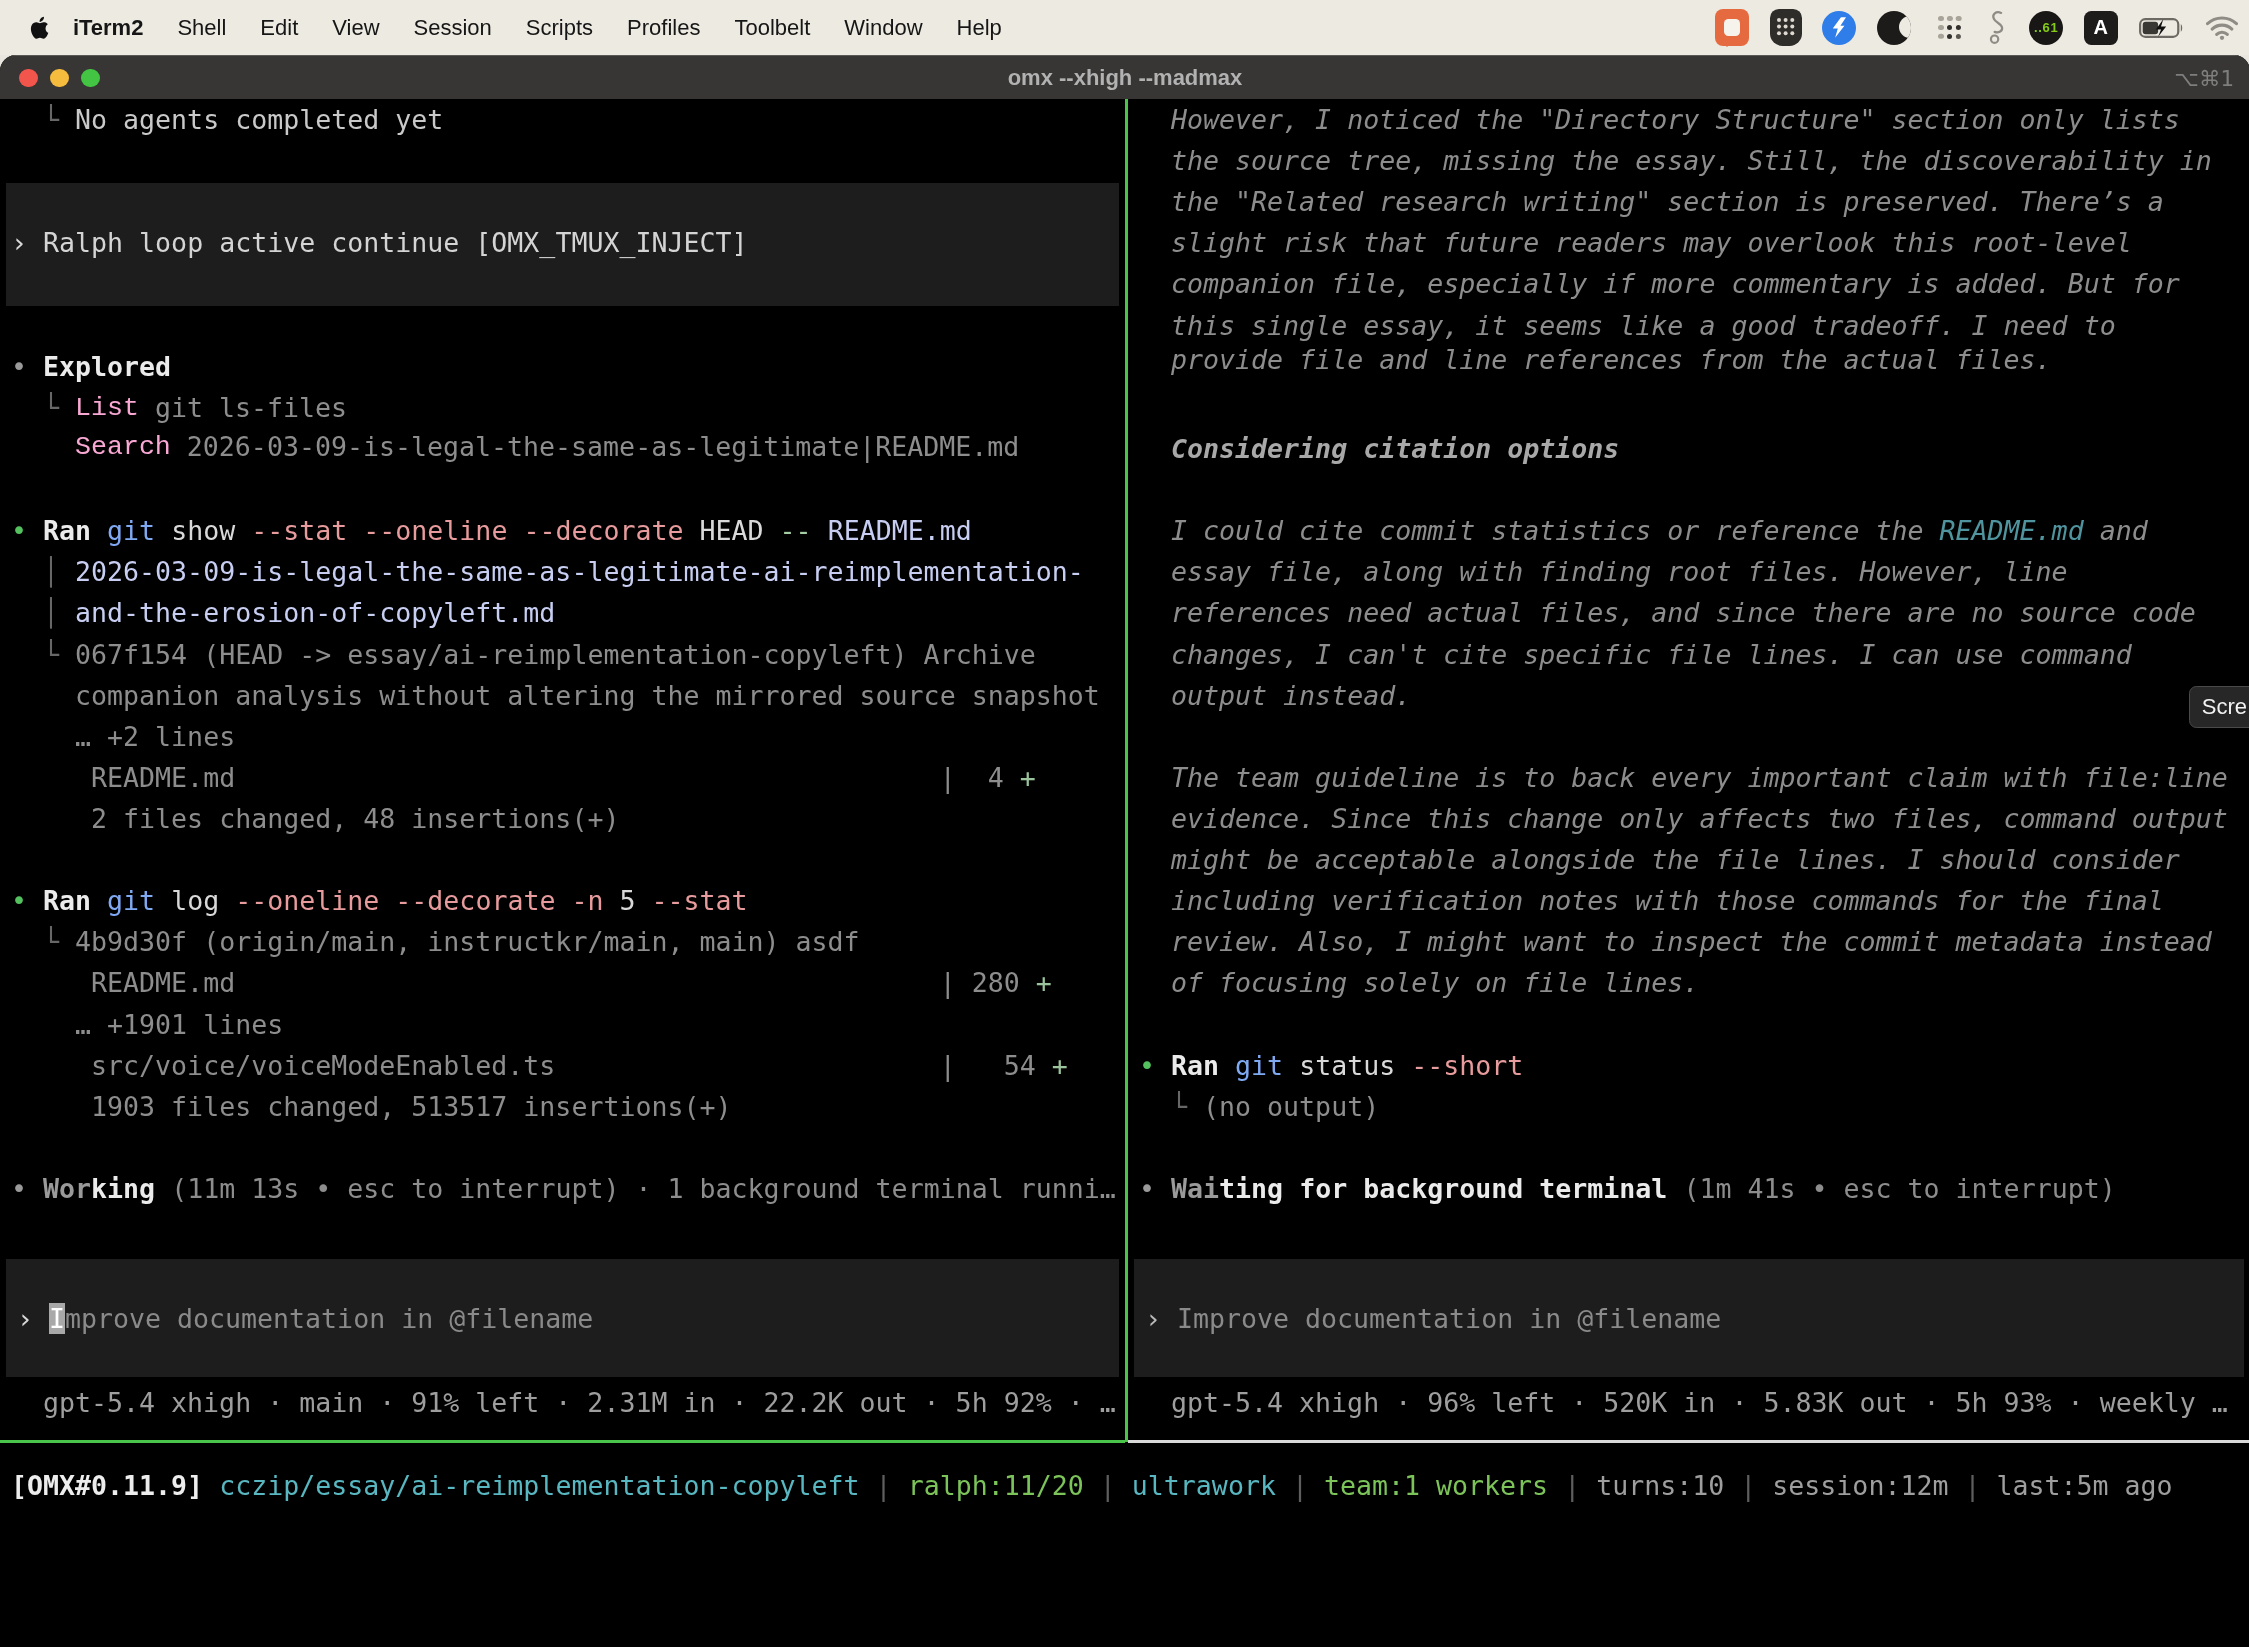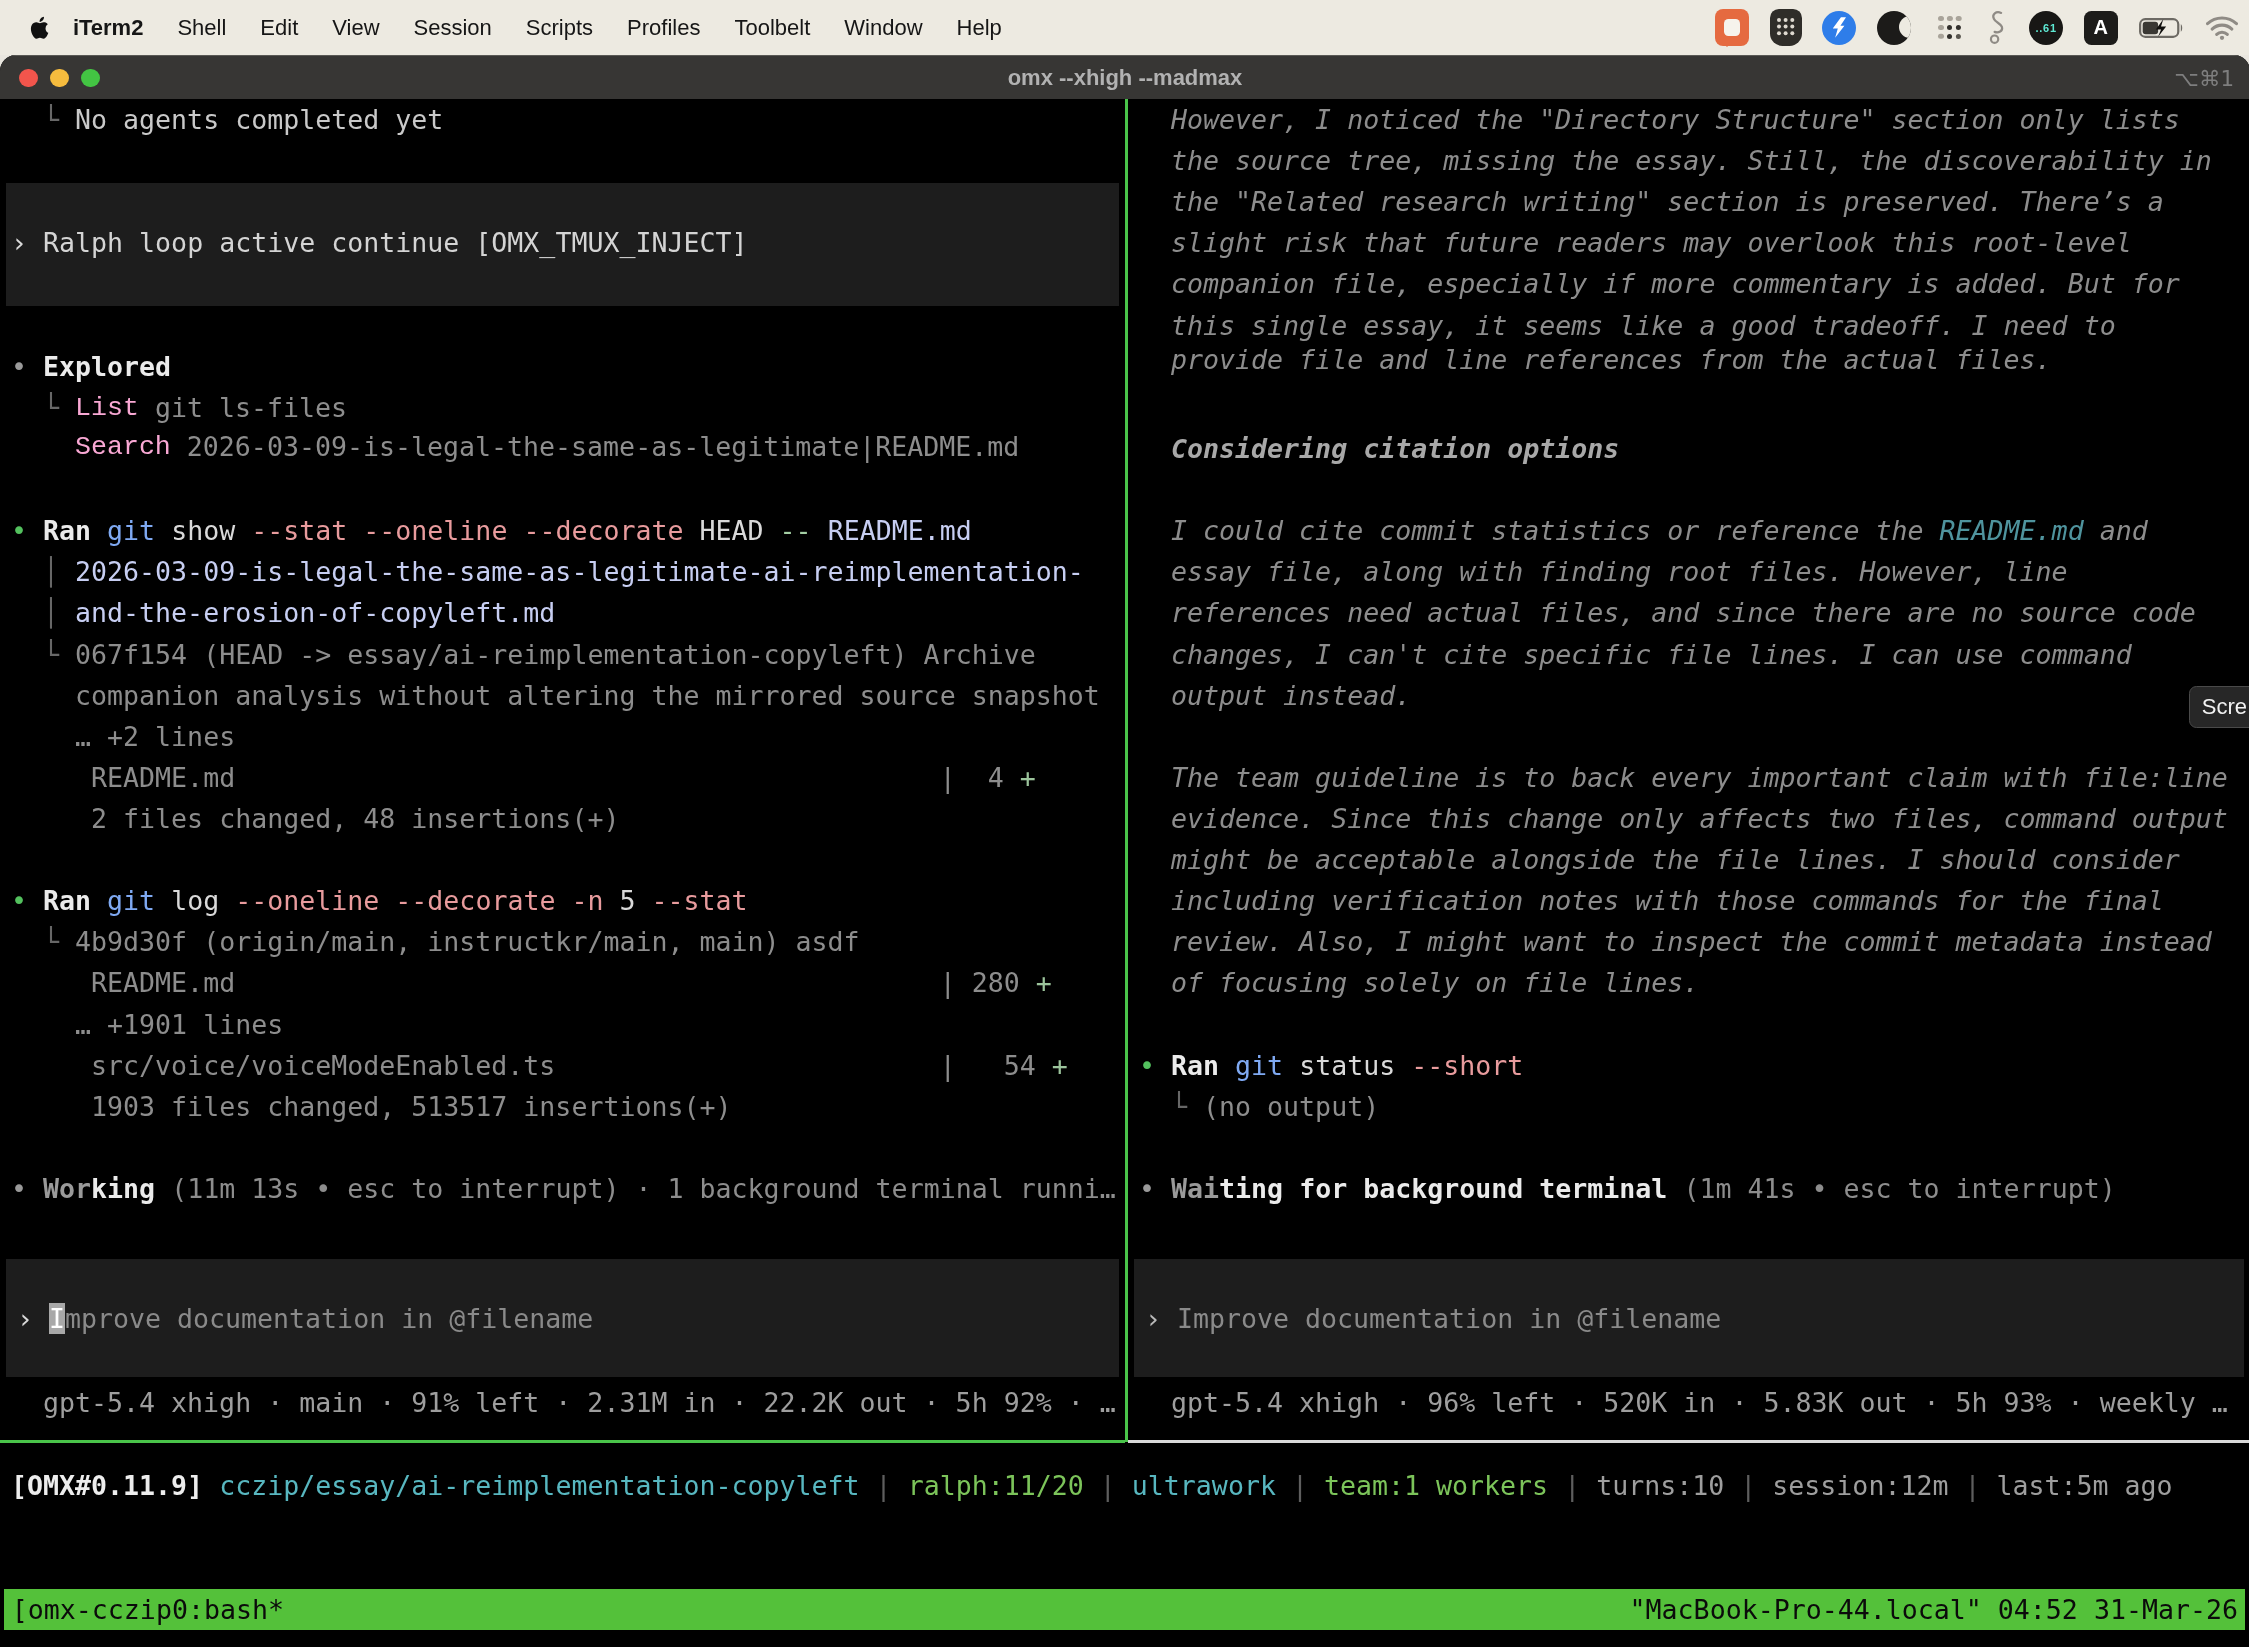--- a/index.html
+++ b/index.html
@@ -21,21 +21,21 @@
   .icon-blue-lightning-badge{width:34px;height:34px;background:#2e7de9;border-radius:50%;}
   .icon-blue-lightning-badge::after{content:"";width:13.3px;height:20.7px;background:#fff;clip-path:polygon(62% 0,100% 0,58% 42%,88% 42%,18% 100%,38% 55%,0 55%);}
   .icon-notch-circle{width:34px;height:34px;background:#1c1b19;border-radius:50%;overflow:hidden;}
   .icon-notch-circle::after{content:"";position:absolute;width:22px;height:22px;background:#edeae1;border-radius:50%;right:-9.6px;top:5.2px;}
   .icon-dots-grid{width:34px;height:34px;}
   .icon-dots-grid::before{content:"";position:absolute;left:6.6px;top:5.2px;width:5.2px;height:5.2px;border-radius:50%;background:#a9a49a;
     box-shadow:8.9px 0 0 #a9a49a,17.7px 0 0 #a9a49a,0 8.9px 0 #a9a49a,0 17.7px 0 #a9a49a;}
   .icon-dots-grid::after{content:"";position:absolute;left:15.5px;top:14px;width:5.2px;height:5.2px;border-radius:50%;background:#32302c;
     box-shadow:8.9px 0 0 #32302c,0 8.9px 0 #32302c,8.9px 8.9px 0 #5a5750;}
   .icon-squiggle{width:22px;height:37px;}
-  .icon-count-badge{width:34px;height:34px;background:#181715;border-radius:50%;color:#5eead4;font-size:11px;font-weight:700;letter-spacing:0.7px;}
+  .icon-count-badge{width:34px;height:34px;background:#181715;border-radius:50%;color:#84cc16;font-size:13px;font-weight:700;letter-spacing:0.7px;}
   .icon-input-source{width:34px;height:34px;background:#1d1c1a;border-radius:7.4px;color:#fff;font-size:20px;font-weight:700;}
   
   .window{position:absolute;top:55px;left:0;width:2250px;height:1593px;background:#000;border-radius:16px 16px 0 0;overflow:hidden;}
   .titlebar{position:absolute;top:0;left:0;width:100%;height:44px;background:#373634;border-top:0.7px solid #5a5955;box-sizing:border-box;}
   .lights{position:absolute;left:19px;top:12.5px;display:flex;gap:12.5px;}
   .light{width:18.5px;height:18.5px;border-radius:50%;}
   .l-close{background:#f2554c;}
   .l-min{background:#f6bc3e;}
   .l-max{background:#43c543;}
   .wtitle{position:absolute;left:0;right:0;top:0;height:44px;display:flex;align-items:center;justify-content:center;color:#b2b2b2;font-size:22px;font-weight:600;}
@@ -209,22 +209,18 @@
     <div class="vdivider"></div>
     <div class="hborder-l"></div>
     <div class="hborder-r"></div>
 
     <div class="omx-bar">
       <div>
           <div class="trow" style="top: 0px;"><span class="c-obold">[OMX#0.11.9]</span><span class="c-ogray"> </span><span class="c-ocyan">cczip/essay/ai-reimplementation-copyleft</span><span class="c-opipe"> | </span><span class="c-ogreen">ralph:11/20</span><span class="c-opipe"> | </span><span class="c-ocyan">ultrawork</span><span class="c-opipe"> | </span><span class="c-ogreen">team:1 workers</span><span class="c-opipe"> | </span><span class="c-ogray">turns:10</span><span class="c-opipe"> | </span><span class="c-ogray">session:12m</span><span class="c-opipe"> | </span><span class="c-ogray">last:5m ago</span></div>
         </div>
     </div>
 
-    <div class="tmuxbar">
-      <span>[omx-cczip0:bash*</span>
-      <span class="tmux-right">"MacBook-Pro-44.local" 04:52 31-Mar-26</span>
-    </div>
   </div>
 
   <div class="tooltip">Scre</div>
 
 </div>
 
 
 </body></html>

